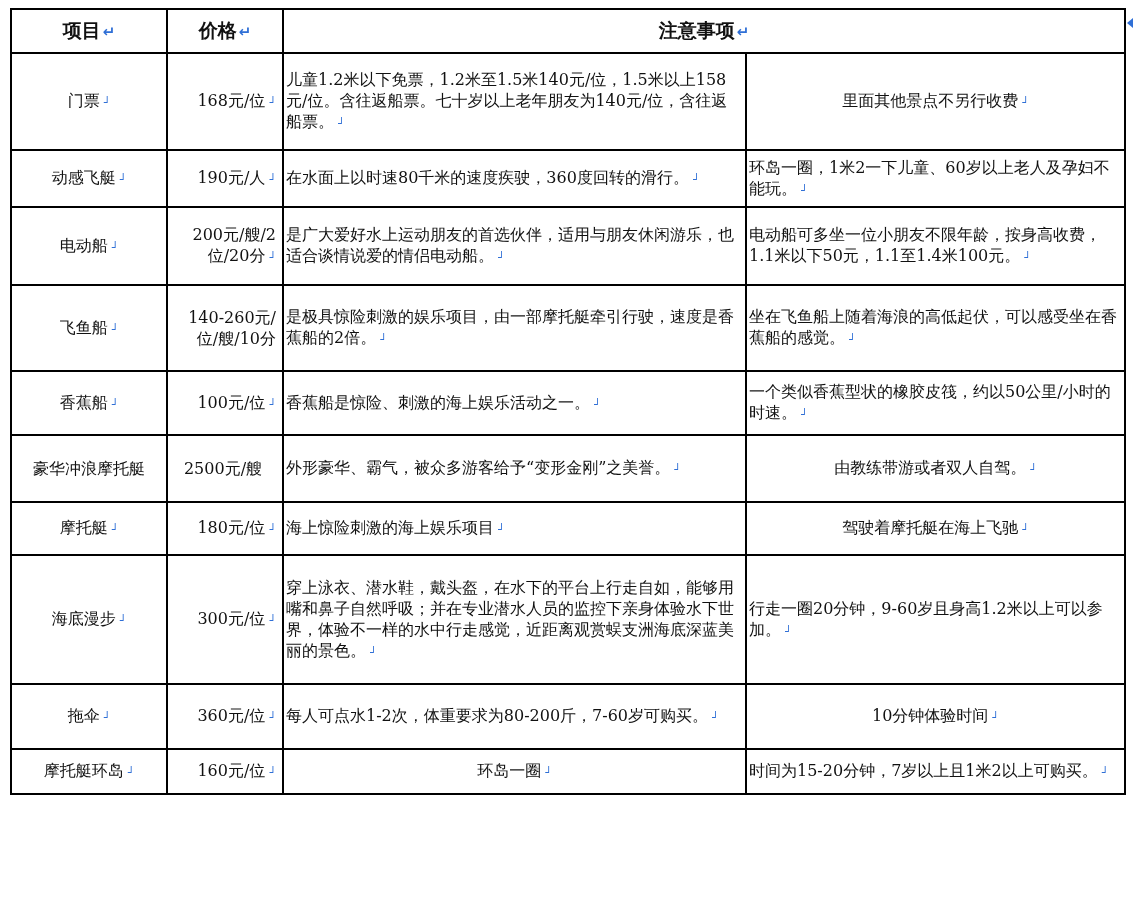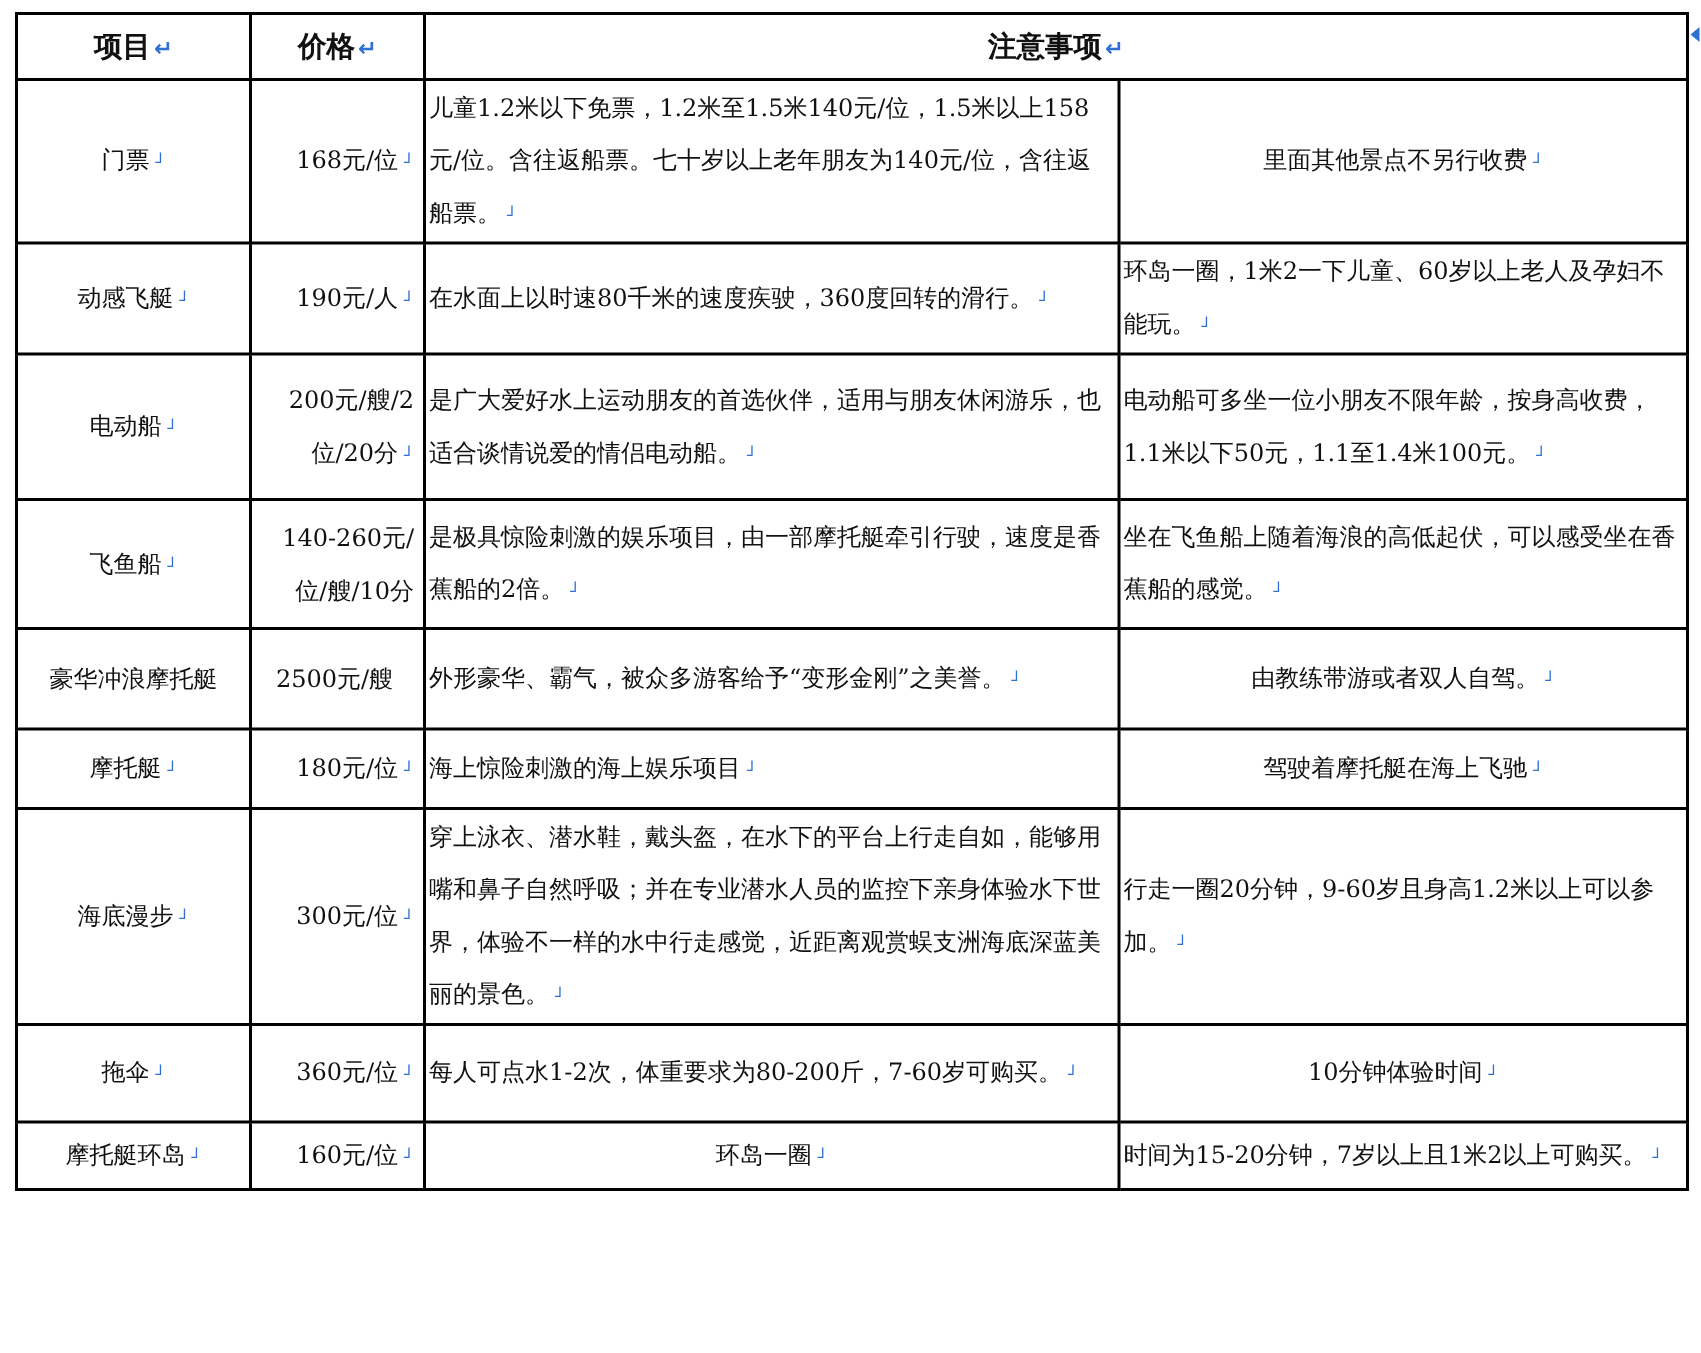--- a/index.html
+++ b/index.html
@@ -3,21 +3,21 @@
 <meta charset="utf-8">
 <style>
   html, body { margin: 0; padding: 0; background: #ffffff; }
   body { width: 1134px; height: 902px; position: relative; overflow: hidden;
          font-family: "DejaVu Serif", "Liberation Serif", serif; color: #111; }
   table.price-table {
     position: absolute; left: 10px; top: 8px;
     width: 1116px; border-collapse: collapse; table-layout: fixed;
   }
   table.price-table td, table.price-table th {
-    border: 2.5px solid #000; padding: 0 2px; font-size: 16px; line-height: 35px;
+    border: 2.5px solid #000; padding: 0 2px; font-size: 16px; line-height: 21px;
     vertical-align: middle; font-weight: normal; overflow: hidden;
   }
   table.price-table th { font-size: 19px; font-weight: bold; line-height: 26px; }
   .c-item { width: 151px; text-align: center; margin-left: 36px; }
   .c-price { width: 113px; text-align: right; padding-right: 6px !important; }
   .c-desc { width: 459px; text-align: left; }
   .c-note { text-align: left; }
   .center { text-align: center !important; }
   th.c-price { text-align: center; padding-right: 2px !important; }
   .mark { color: #2f6fd6; font-size: 11px; margin-left: 4px; font-family: "DejaVu Sans", sans-serif; }
@@ -49,34 +49,40 @@
     <td class="c-note center"><span>里面其他景点不另行收费</span><span class="mark">┘</span></td>
   </tr>
 
   <tr style="height:57px">
     <td class="c-item"><span>动感飞艇</span><span class="mark">┘</span></td>
     <td class="c-price"><span>190元/人</span><span class="mark">┘</span></td>
     <td class="c-desc"><span>在水面上以时速80千米的速度疾驶，360度回转的滑行。</span><span class="mark">┘</span></td>
     <td class="c-note"><span>环岛一圈，1米2一下儿童、60岁以上老人及孕妇不能玩。</span><span class="mark">┘</span></td>
   </tr>
 
-  <tr style="height:97px">
+  <tr style="height:78px">
     <td class="c-item"><span>电动船</span><span class="mark">┘</span></td>
     <td class="c-price"><span>200元/艘/2位/20分</span><span class="mark">┘</span></td>
     <td class="c-desc"><span>是广大爱好水上运动朋友的首选伙伴，适用与朋友休闲游乐，也适合谈情说爱的情侣电动船。</span><span class="mark">┘</span></td>
     <td class="c-note"><span>电动船可多坐一位小朋友不限年龄，按身高收费，1.1米以下50元，1.1至1.4米100元。</span><span class="mark">┘</span></td>
   </tr>
 
   <tr style="height:86px">
     <td class="c-item"><span>飞鱼船</span><span class="mark">┘</span></td>
     <td class="c-price"><span>140-260元/位/艘/10分</span></td>
     <td class="c-desc"><span>是极具惊险刺激的娱乐项目，由一部摩托艇牵引行驶，速度是香蕉船的2倍。</span><span class="mark">┘</span></td>
     <td class="c-note"><span>坐在飞鱼船上随着海浪的高低起伏，可以感受坐在香蕉船的感觉。</span><span class="mark">┘</span></td>
   </tr>
 
+  <tr style="height:64px">
+    <td class="c-item"><span>香蕉船</span><span class="mark">┘</span></td>
+    <td class="c-price"><span>100元/位</span><span class="mark">┘</span></td>
+    <td class="c-desc"><span>香蕉船是惊险、刺激的海上娱乐活动之一。</span><span class="mark">┘</span></td>
+    <td class="c-note"><span>一个类似香蕉型状的橡胶皮筏，约以50公里/小时的时速。</span><span class="mark">┘</span></td>
+  </tr>
 
   <tr style="height:67px">
     <td class="c-item"><span>豪华冲浪摩托艇</span></td>
     <td class="c-price center"><span>2500元/艘</span></td>
     <td class="c-desc"><span>外形豪华、霸气，被众多游客给予“变形金刚”之美誉。</span><span class="mark">┘</span></td>
     <td class="c-note center"><span>由教练带游或者双人自驾。</span><span class="mark">┘</span></td>
   </tr>
 
   <tr style="height:53px">
     <td class="c-item"><span>摩托艇</span><span class="mark">┘</span></td>

